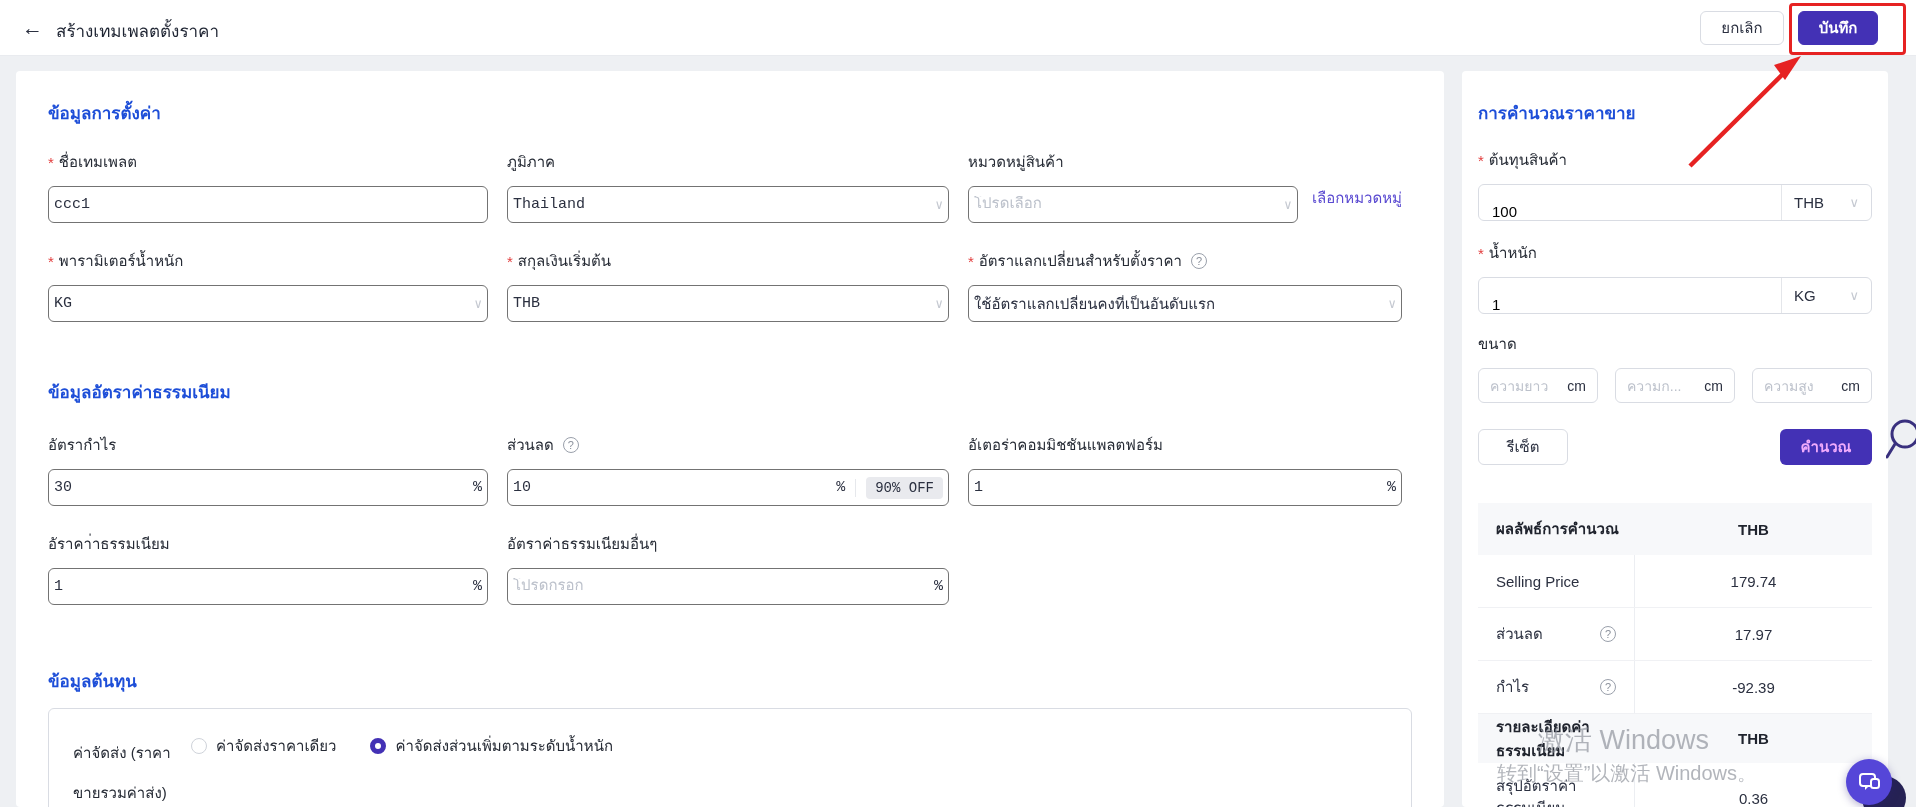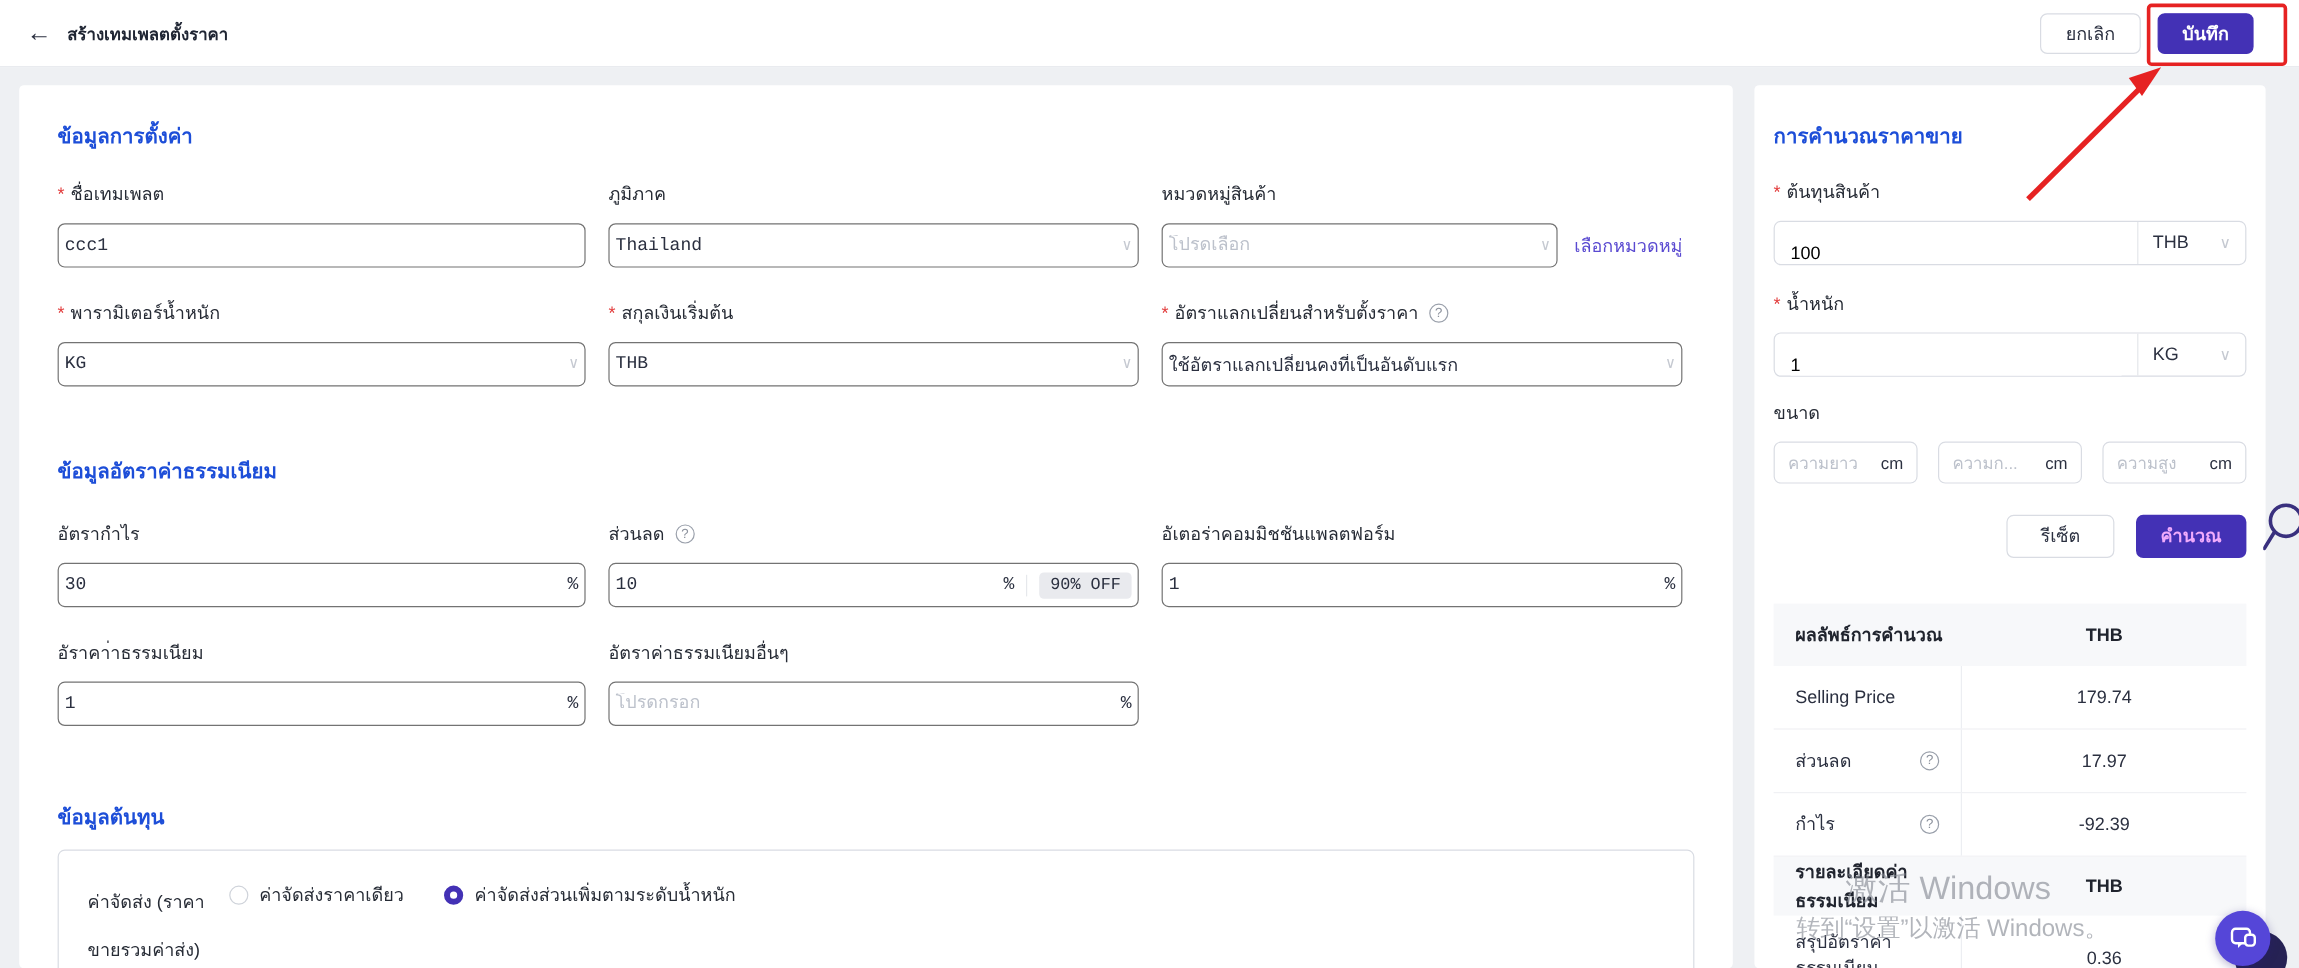--- a/index.html
+++ b/index.html
@@ -2,21 +2,21 @@
 <html><head>
 <meta charset="utf-8">
 <style>
   * { margin:0; padding:0; box-sizing:border-box; }
   html,body { width:1916px; height:807px; overflow:hidden; }
   body { font-family:"Liberation Sans","DejaVu Sans",sans-serif; background:#eef0f3; color:#262b35; position:relative; }
 
   
   .topbar { position:absolute; left:0; top:0; width:1916px; height:56px; background:#fff; border-bottom:1px solid #e9ebef; z-index:5; }
   .back { position:absolute; left:22px; top:16px; font-size:21px; color:#2b3040; cursor:pointer; }
-  .page-title { position:absolute; left:56px; top:17px; font-size:14px; font-weight:700; color:#1f2533; }
+  .page-title { position:absolute; left:56px; top:17px; font-size:17px; font-weight:400; color:#1f2533; }
   .btn { position:absolute; top:11px; height:34px; border-radius:6px; font-size:15px; display:flex; align-items:center; justify-content:center; cursor:pointer; }
   .btn-cancel { left:1700px; width:84px; background:#fff; border:1px solid #d9dce3; color:#2b3040; }
   .btn-save { left:1798px; width:80px; background:#4331b5; border:1px solid #4331b5; color:#fff; font-weight:600; }
   .red-box { position:absolute; left:1789px; top:3px; width:117px; height:52px; border:3px solid #e62222; border-radius:4px; z-index:9; pointer-events:none; }
   .arrow-svg { position:absolute; left:1655px; top:48px; z-index:9; pointer-events:none; }
 
   
   .card { position:absolute; top:71px; background:#fff; border-radius:4px; overflow:hidden; }
   .card-left { left:16px; width:1428px; height:736px; padding:28px 32px; }
   .card-right { left:1462px; width:426px; height:736px; padding:28px 16px 0 16px; }
@@ -31,21 +31,21 @@
   .star { color:#e23c3c; font-size:15px; }
   .help { width:16px; height:16px; border:1px solid #9aa0ab; border-radius:50%; color:#8b919c; font-size:11px; display:inline-flex; align-items:center; justify-content:center; margin-left:4px; flex:none; }
 
   .control { height:37px; border:1px solid #737373; border-radius:6px; background:#fff; display:flex; align-items:center; padding:0 5px; font-size:15px; color:#2b3040;font-family:Liberation Mono, monospace; }
   .control input { border:none; outline:none; flex:1; font:inherit; color:#2b3040; min-width:0; background:transparent; }
   .control input::placeholder { color:#bcc1cb; }
   .chev { color:#c5c9d1; font-size:13px; margin-left:8px; flex:none; }
   .suffix { color:#2b3040; font-size:15px; margin-left:8px; flex:none; }
   .in-div { width:1px; height:18px; background:#e6e8ec; margin:0 10px; flex:none; }
   .badge { background:#e9eaee; border-radius:4px; padding:3px 9px; font-size:14px; color:#2b3040; flex:none; }
-  .cat-wrap { display:flex; align-items:center; gap:14px; }
+  .cat-wrap { display:flex; align-items:flex-start; gap:14px; }
   .cat-wrap .control { flex:1; }
   .link { color:#5a4ad1; font-size:15px; white-space:nowrap; cursor:pointer; }
 
   
   .cost-box { margin-top:14px; border:1px solid #d9dce3; border-radius:6px; padding:24px; height:150px; display:flex; }
   .ship-label { width:118px; font-size:15px; color:#262b35; line-height:40px; flex:none; }
   .radio-group { display:flex; gap:34px; padding-top:2px; }
   .radio-opt { display:flex; align-items:center; gap:9px; font-size:15px; cursor:pointer; height:22px; }
   .radio { width:16px; height:16px; border-radius:50%; flex:none; }
   .radio.off { border:1px solid #cfd3da; background:#fff; }
@@ -53,21 +53,21 @@
 
   
   .rp-label { font-size:15px; margin-bottom:12px; display:flex; gap:5px; align-items:center; }
   .unit-input { display:flex; border:1px solid #d9dce3; border-radius:6px; height:37px; align-items:stretch; }
   .unit-input .val { flex:1; display:flex; align-items:flex-end; padding:0 13px; font-size:15px; }
   .unit-input .unit { width:90px; border-left:1px solid #e4e6ea; display:flex; align-items:center; justify-content:space-between; padding:0 12px; font-size:15px; color:#2b3040; cursor:pointer; }
   .dims { display:grid; grid-template-columns:1fr 1fr 1fr; gap:17px; margin-top:12px; }
   .dim { height:35px; border:1px solid #d9dce3; border-radius:6px; display:flex; align-items:center; padding:0 11px; }
   .dim .ph { flex:1; color:#bcc1cb; font-size:14px; overflow:hidden; white-space:nowrap; text-overflow:ellipsis; }
   .dim .cm { color:#2b3040; font-size:14px; margin-left:6px; }
-  .rp-btns { display:flex; justify-content:flex-end; gap:18px; margin-top:26px; }
+  .rp-btns { display:flex; justify-content:space-between; gap:18px; margin-top:26px; }
   .rp-btn { height:36px; border-radius:6px; font-size:15px; display:flex; align-items:center; justify-content:center; cursor:pointer; }
   .rp-reset { width:90px; background:#fff; border:1px solid #d9dce3; color:#2b3040; }
   .rp-calc { width:92px; background:#4331b5; border:none; color:#f0abfc; font-weight:600; }
 
   .calc-table { margin-top:38px; }
   .t-head { display:flex; height:52px; background:#f7f8fa; align-items:center;justify-content:center; }
   .t-head .tl { width:157px; padding-left:18px; font-size:15px; font-weight:700; color:#20242e; }
   .t-head .tr { flex:1; text-align:center; font-size:15px; font-weight:700; color:#20242e; }
   .t-row { display:flex; min-height:53px; align-items:stretch; border-bottom:1px solid #f0f1f4; }
   .t-row .tl { width:157px; border-right:1px solid #eceef2; display:flex; align-items:center; justify-content:space-between; padding:0 18px; font-size:15px; color:#2b3040; }

